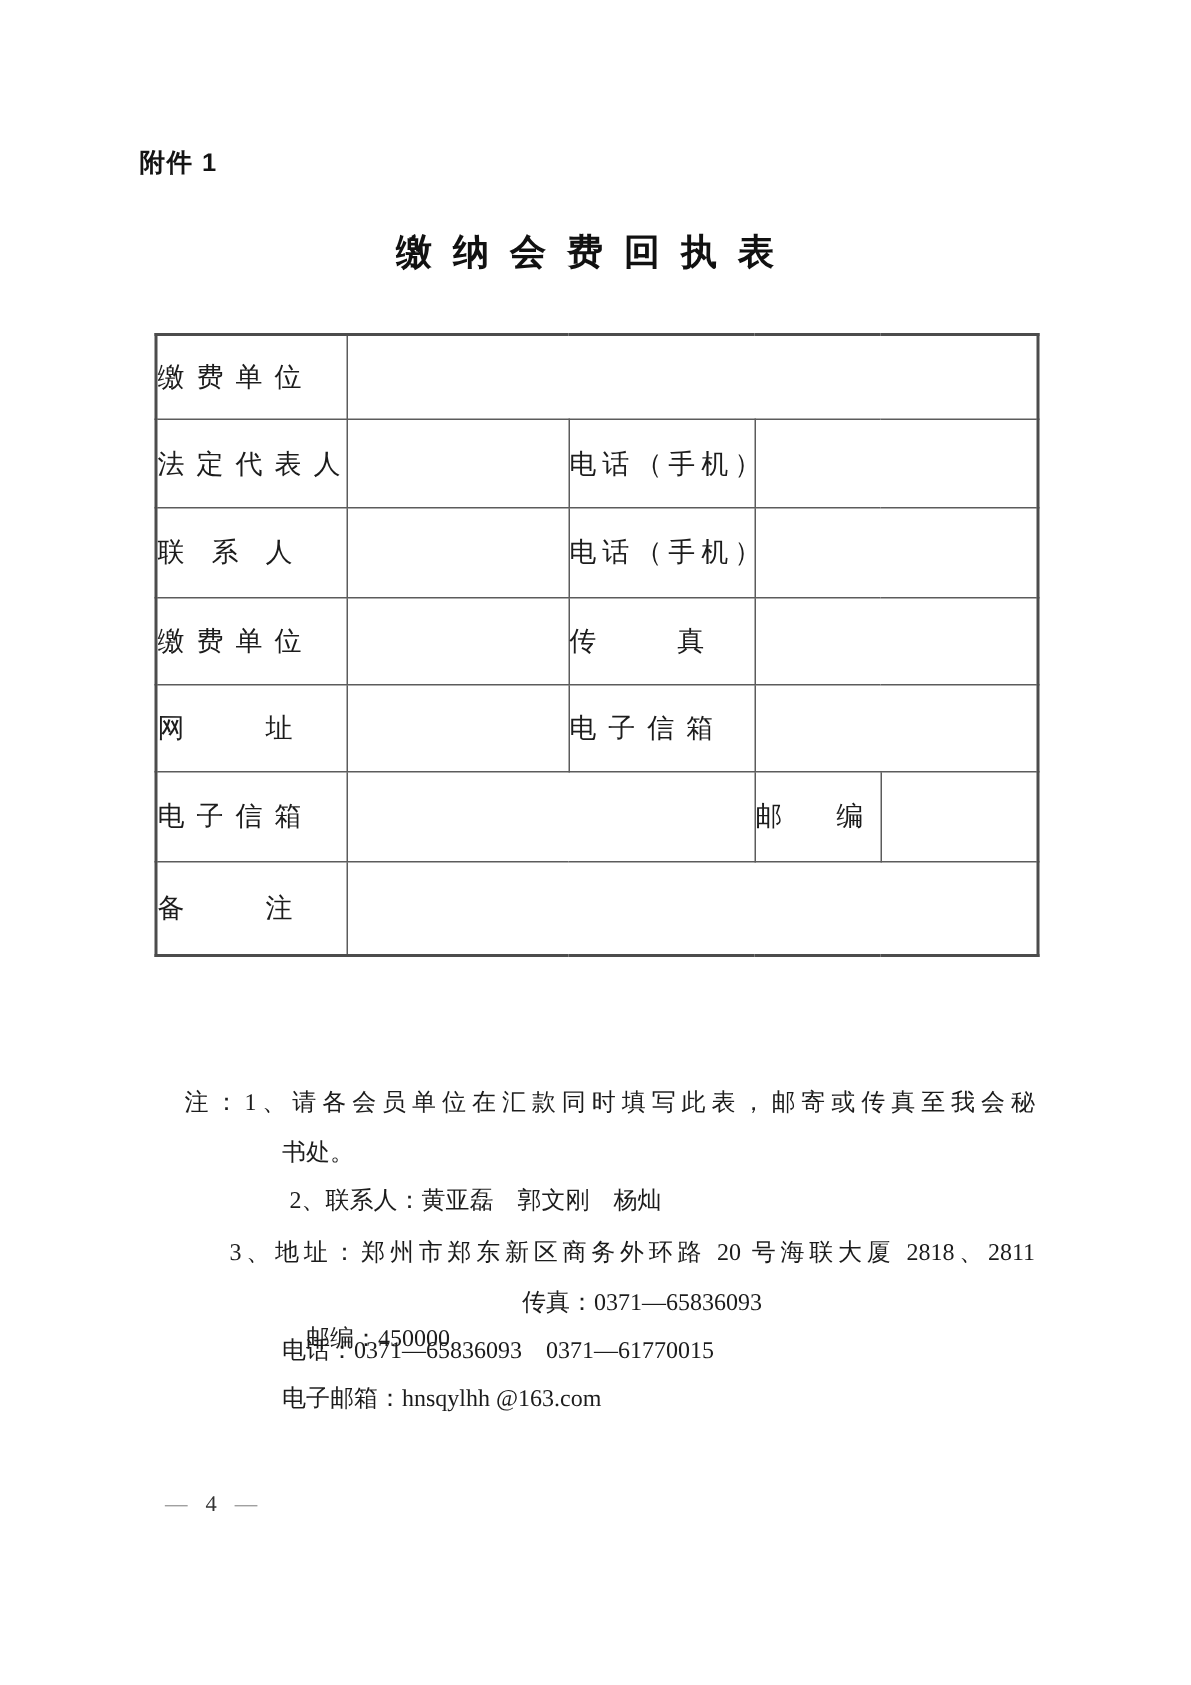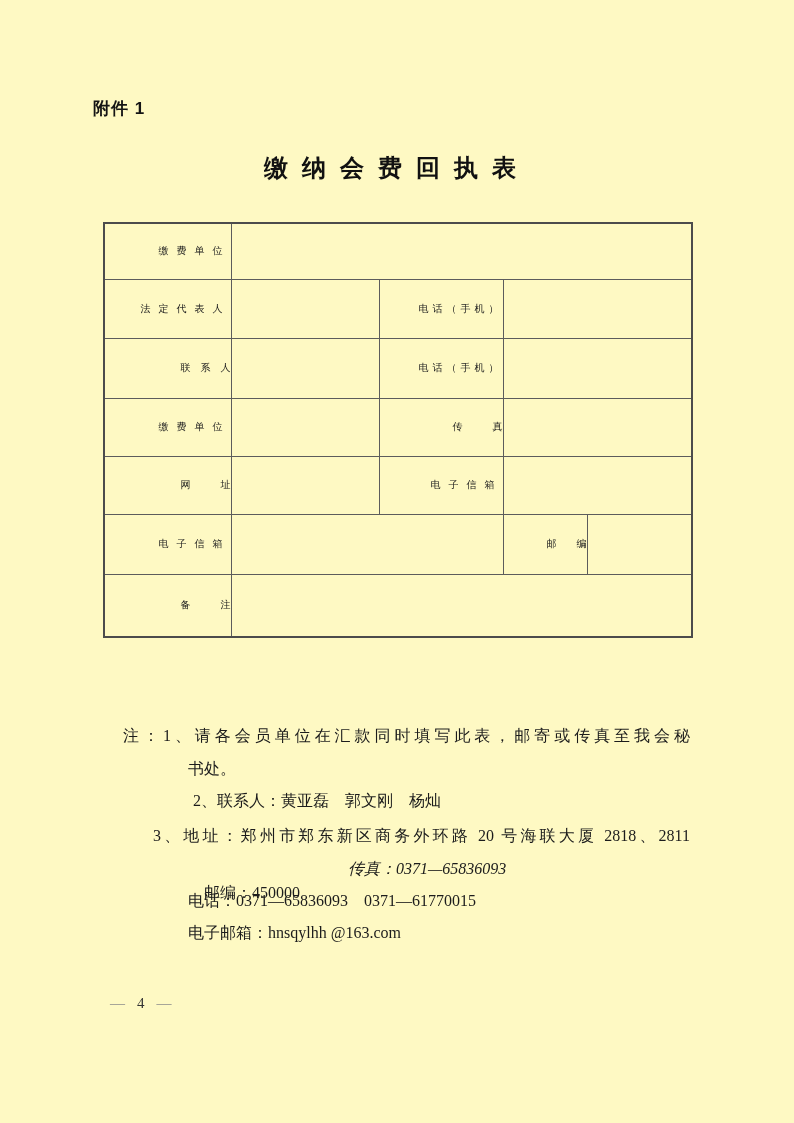--- a/index.html
+++ b/index.html
@@ -2,21 +2,21 @@
 <html><head>
 <meta charset="utf-8">
 <style>
   html, body { margin: 0; padding: 0; }
   body { background: #e8e8e8; }
   .page {
     position: relative;
     width: 794px;
     height: 1123px;
     margin: 0 auto;
-    background: #fef9c3;
+    background: #ffffff;
     font-family: "Liberation Serif", "DejaVu Serif", serif;
     color: #1c1c1c;
     overflow: hidden;
   }
   .attachment {
     position: absolute;
     left: 93px;
     top: 97px;
     font-family: "Liberation Sans", "DejaVu Sans", sans-serif;
     font-weight: 600;
@@ -44,41 +44,41 @@
     border-collapse: collapse;
     table-layout: fixed;
   }
   table.form { border: 2px solid #4c4c4c; }
   table.form td {
     border: 1px solid #5c5c5c;
     padding: 0;
     vertical-align: middle;
   }
   td.lbl, td.lbl0, td.lblmid {
-    text-align: right;
-    font-size: 10px;
+    text-align: left;
+    font-size: 18px;
     color: #1c1c1c;
     white-space: pre;
   }
   td.lbl    { letter-spacing: 8px; }
   td.lbl0   { letter-spacing: 0; }
   td.lblmid { letter-spacing: 4px; margin-left: 22px; }
   .note-line {
     position: absolute;
     font-size: 16px;
     line-height: 24px;
     color: #1c1c1c;
     white-space: pre;
   }
   .note-just {
     text-align: justify;
     text-align-last: justify;
     white-space: normal;
   }
-  .fax-part { position: absolute; left: 160px; top: 0; white-space: pre; font-style: italic; }
+  .fax-part { position: absolute; left: 160px; top: 0; white-space: pre; }
   .footer {
     position: absolute;
     left: 110px;
     top: 995px;
     font-size: 15px;
     color: #444444;
   }
   .footer .dash { color: #8a8a8a; }
   .footer .pagenum { padding: 0 12px; color: #333333; }
 </style>

